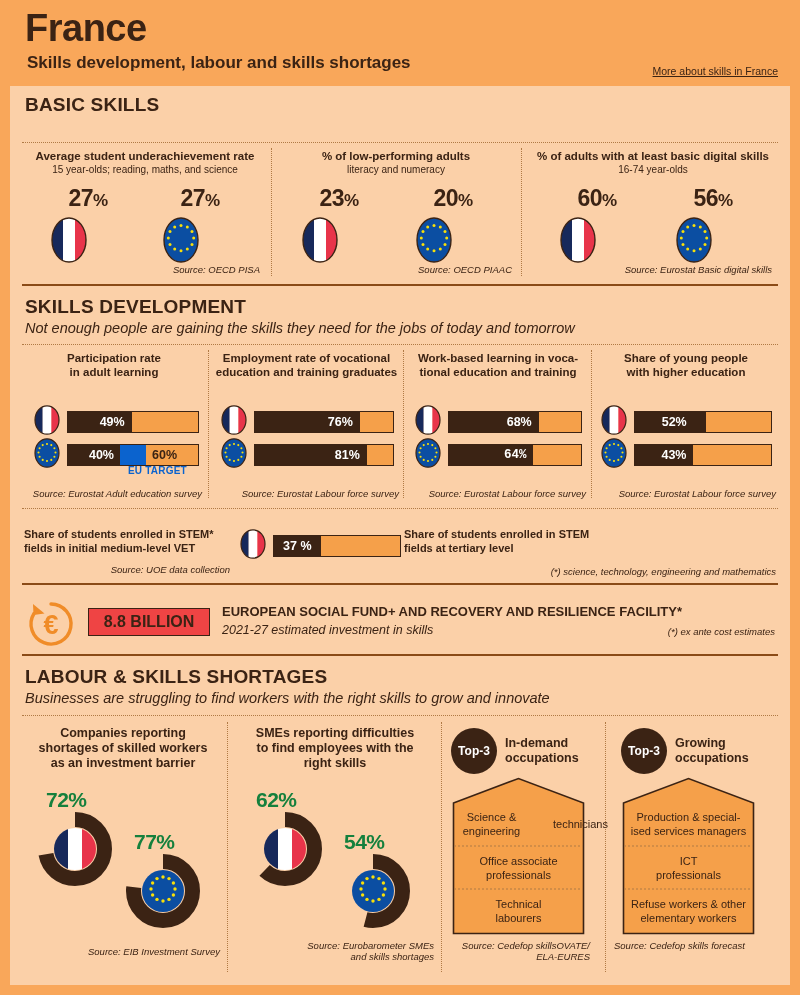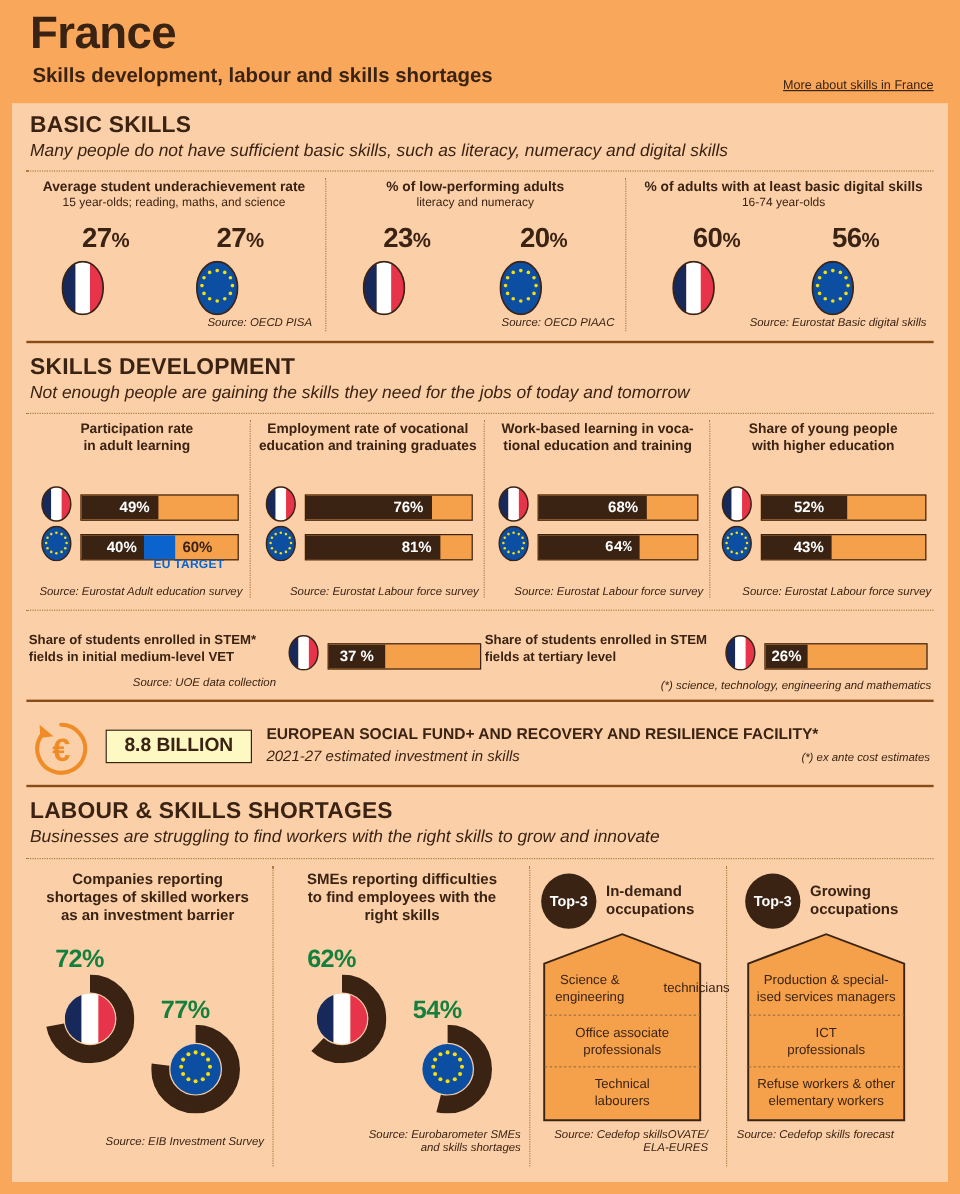--- a/index.html
+++ b/index.html
@@ -109,21 +109,21 @@
     letter-spacing:0.2px;
   }
 
   
   .stem-label { position:absolute; font-size:11px; font-weight:bold; line-height:14px; }
 
   
   .fundbox {
     position:absolute;
     border:1.5px solid #3B2314;
-    background:#fef9c3;
+    background:#ef4444;
     display:flex; align-items:center; justify-content:center;
     font-size:16px; font-weight:bold; color:#3B2314;
   }
   .fundtitle { position:absolute; font-size:13px; font-weight:bold; line-height:16px; color:#3B2314;}
   .fundsub { position:absolute; font-size:12.5px; font-style:italic; color:#3B2314;}
   .fundnote { position:absolute; font-size:9.5px; font-style:italic; color:#3B2314;}
 
   
   .donut-title { position:absolute; font-size:12.5px; font-weight:bold; text-align:center; line-height:15px;}
   .donut-num { position:absolute; font-size:21px; font-weight:bold; color:#15803d; letter-spacing:-0.5px;}
@@ -145,21 +145,20 @@
 
 <div id="page">
 
   <div class="header">
     <div class="title">France</div>
     <div class="subtitle">Skills development, labour and skills shortages</div>
     <div class="more-link">More about skills in France</div>
   </div>
 
   <div class="sec-title" style="left:25px; top:94px;">BASIC SKILLS</div>
-  <div class="sec-sub" style="left:25px; top:118px;">Many people do not have sufficient basic skills, such as literacy, numeracy and digital skills</div>
   <div class="hdot" style="left:22px; top:142px; width:756px;"></div>
 
   <div class="vdot" style="left:271px; top:148px; height:128px;"></div>
   <div class="vdot" style="left:521px; top:148px; height:128px;"></div>
 
   <div class="bcard" style="left:25px; top:150px; width:240px;">
     <div class="hd1">Average student underachievement rate</div>
     <div class="hd2">15 year-olds; reading, maths, and science</div>
     <div class="statpair">
       <div class="stat" style="left:26px; top:0;">
@@ -550,41 +549,20 @@
       <div class="fill" style="width:37%;"></div>
       <div class="lbl" style="left:0; width:37%; justify-content:center;">37 %</div>
     </div>
   </div>
   <div class="src" style="left:70px; top:564px; width:160px;">Source: UOE data collection</div>
 
   <div class="stem-label" style="left:404px; top:527px; width:200px;">
     <div>Share of students enrolled in STEM</div>
     <div>fields at tertiary level</div>
   </div>
-  <div class="barrow" style="left:604px; top:529px;">
-    <div style="margin-right:7px;">
-      <svg width="26" height="30" viewBox="0 0 26 30">
-          <defs>
-            <clipPath id="f6">
-              <ellipse cx="13" cy="15" rx="12" ry="14.2"></ellipse>
-            </clipPath>
-          </defs>
-          <g clip-path="url(#f6)">
-            <rect x="0" y="0" width="8.7" height="30" fill="#17295B"></rect>
-            <rect x="8.7" y="0" width="8.7" height="30" fill="#fff"></rect>
-            <rect x="17.4" y="0" width="8.7" height="30" fill="#E8344A"></rect>
-          </g>
-          <ellipse cx="13" cy="15" rx="12" ry="14.2" fill="none" stroke="#3B2314" stroke-width="1.2"></ellipse>
-        </svg>
-    </div>
-    <div class="bar" style="width:136px;">
-      <div class="fill" style="width:26%;"></div>
-      <div class="lbl" style="left:0; width:26%; justify-content:center;">26%</div>
-    </div>
-  </div>
   <div class="src" style="left:520px; top:566px; width:256px;">(*) science, technology, engineering and mathematics</div>
 
   <div class="hsolid" style="left:22px; top:583px; width:756px;"></div>
 
   <div style="position:absolute; left:25px; top:598px;">
     <svg width="52" height="52" viewBox="0 0 52 52">
       <path d="M26 6 a20 20 0 1 1 -17 9.5" fill="none" stroke="#F08C28" stroke-width="3.4" stroke-linecap="round"></path>
       <path d="M8 6 L8.5 17 L19.5 15.5 Z" fill="#F08C28"></path>
       <text x="26" y="36" font-family="'Liberation Sans',sans-serif" font-size="27" font-weight="bold" fill="#F08C28" text-anchor="middle">€</text>
     </svg>

